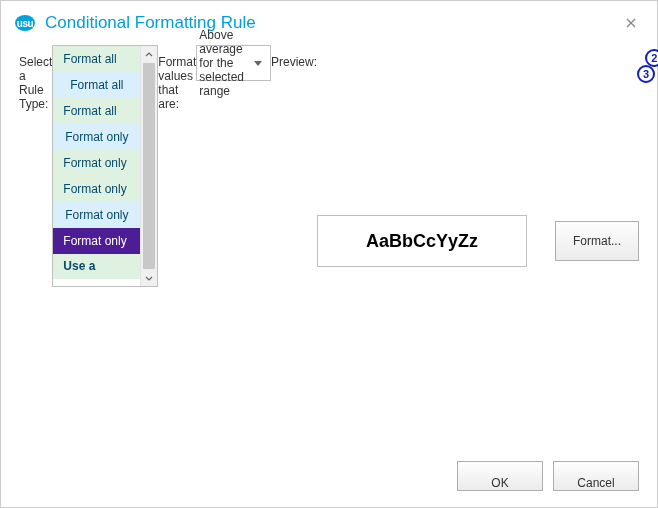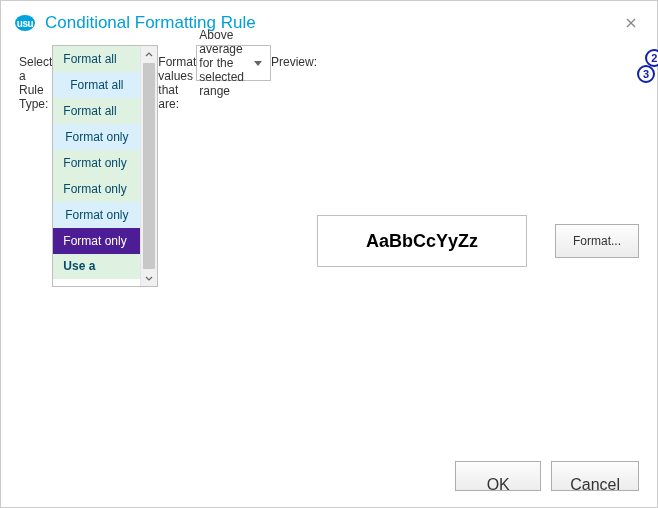--- a/index.html
+++ b/index.html
@@ -126,42 +126,42 @@
     border: 1px solid #bfbfbf;
     display: flex;
     align-items: center;
     justify-content: center;
     font-weight: 700;
     font-size: 18px;
     color: #000;
     background: #fff;
   }
   .format-btn {
-    height: 34px;
+    height: 40px;
     min-width: 84px;
     padding: 0 14px;
     border: 1px solid #aeaeae;
     background: linear-gradient(#fdfdfd,#ececec);
     font-size: 12px;
     color: #333;
     cursor: pointer;
   }
   .buttons {
     display: flex;
     justify-content: flex-end;
     gap: 10px;
     padding: 14px 18px 16px 18px;
   }
   .btn {
     height: 26px;
     min-width: 86px;
     padding: 14px 18px;
     border: 1px solid #aeaeae;
     background: linear-gradient(#fdfdfd,#ececec);
-    font-size: 16px;
+    font-size: 12px;
     color: #333;
     cursor: pointer;
   }
   .callout {
     position: absolute;
     width: 18px; height: 18px;
     border-radius: 50%;
     border: 2px solid #1020b0;
     background: #fff;
     color: #1020b0;

